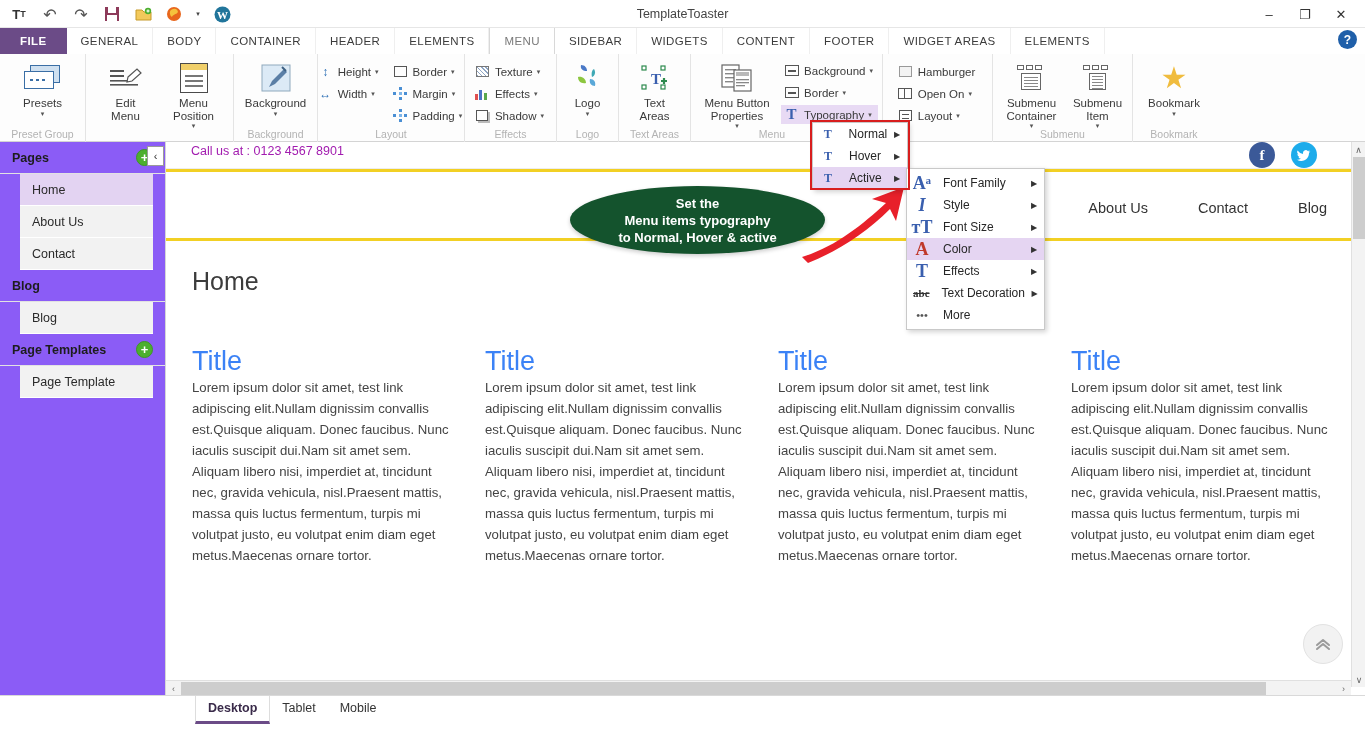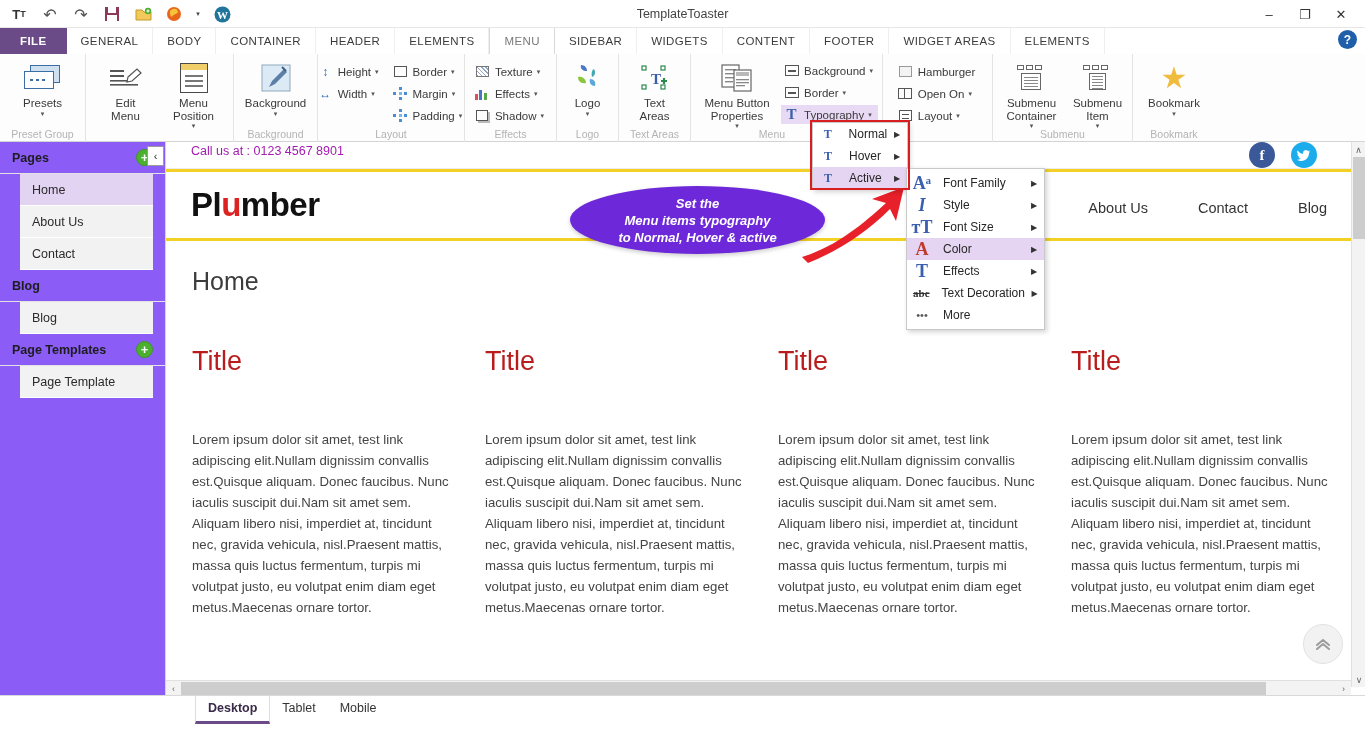--- a/index.html
+++ b/index.html
@@ -195,21 +195,21 @@
   .brand { font-size: 33px; font-weight: bold; color: #111; padding-left: 25px; letter-spacing: -.5px; }
   .brand .u { color: #d22; }
   .navlinks { position: absolute; right: 38px; top: 0; height: 72px; display: flex; align-items: center; gap: 50px; }
   .navlinks a { font-size: 14.5px; color: #333; text-decoration: none; }
   .navlinks a.active { color: #d4302f; }
 
   .pv-body { padding: 26px 26px 0 26px; position: relative; }
   .pv-pagetitle { font-size: 25px; color: #3c3c3c; font-weight: normal; margin-bottom: 50px; }
   .cols { display: flex; gap: 25px; }
   .col { width: 268px; }
-  .col h3 { font-size: 27px; color: #b91c1c; font-weight: normal; margin-bottom: 52px; }
+  .col h3 { font-size: 27px; color: #3b82f6; font-weight: normal; }
   .col p { font-size: 13.2px; line-height: 21px; color: #444; }
 
   .totop {
     position: absolute; right: 22px; bottom: 22px; width: 40px; height: 40px;
     border-radius: 50%; background: #f2f2f2; border: 1px solid #e2e2e2;
     display: flex; align-items: center; justify-content: center;
     color: #9b9b9b; font-size: 18px; z-index: 30;
   }
 
   
@@ -236,24 +236,23 @@
   .devtabs { display: flex; align-items: flex-start; padding-left: 195px; height: 34px; }
   .devtab {
     padding: 5px 12px 6px 12px; font-size: 12.5px; color: #333; background: #fff;
   }
   .devtab.active { font-weight: bold; border: 1px solid #ddd; border-top: none;
                    border-bottom: 3px solid #6b4b87; color: #3a2b4a; }
 
   
   .callout {
     position: absolute; left: 570px; top: 186px; width: 255px; height: 68px;
-    background: #6d28d9; border-radius: 50%; z-index: 50;
+    background: #14532d; border-radius: 50%; z-index: 50;
     display: flex; flex-direction: column; align-items: center; justify-content: center;
     box-shadow: 0 2px 4px rgba(0,0,0,.2);
-    font-style: italic;
   }
   .callout span { color: #fff; font-weight: bold; font-size: 13px; line-height: 17px; text-align: center; }
 </style>
 </head>
 <body>
 
 <div id="app">
 
   <div class="titlebar">
     <div class="qat">
@@ -688,23 +687,20 @@
         <span class="soc fb">f</span>
         <span class="soc tw">
           <svg width="16" height="16" viewBox="0 0 16 16">
               <path d="M14 4.5c-.5.2-1 .4-1.6.4.6-.3 1-.9 1.2-1.6-.5.3-1.1.6-1.8.7A2.8 2.8 0 0 0 7 6.5c0 .2 0 .4.1.6A8 8 0 0 1 1.6 3.6a2.8 2.8 0 0 0 .9 3.7c-.5 0-.9-.1-1.2-.3a2.8 2.8 0 0 0 2.2 2.7c-.4.1-.8.1-1.2 0a2.8 2.8 0 0 0 2.6 1.9A5.6 5.6 0 0 1 1 12.8 7.9 7.9 0 0 0 5.2 14c5 0 7.8-4.2 7.8-7.8v-.4c.5-.4 1-.8 1.3-1.3z" fill="#fff"></path>
             </svg>
         </span>
       </div>
     </div>
 
     <div class="pv-header">
-      <div class="brand">
-        <span>Pl</span><span class="u">u</span><span>mber</span>
-      </div>
       <div class="navlinks" id="nav-host">
           <a href="#" class="active">Home</a>
           <a href="#">About Us</a>
           <a href="#">Contact</a>
           <a href="#">Blog</a>
         </div>
     </div>
 
     <div class="pv-body">
       <div class="pv-pagetitle">Home</div>

